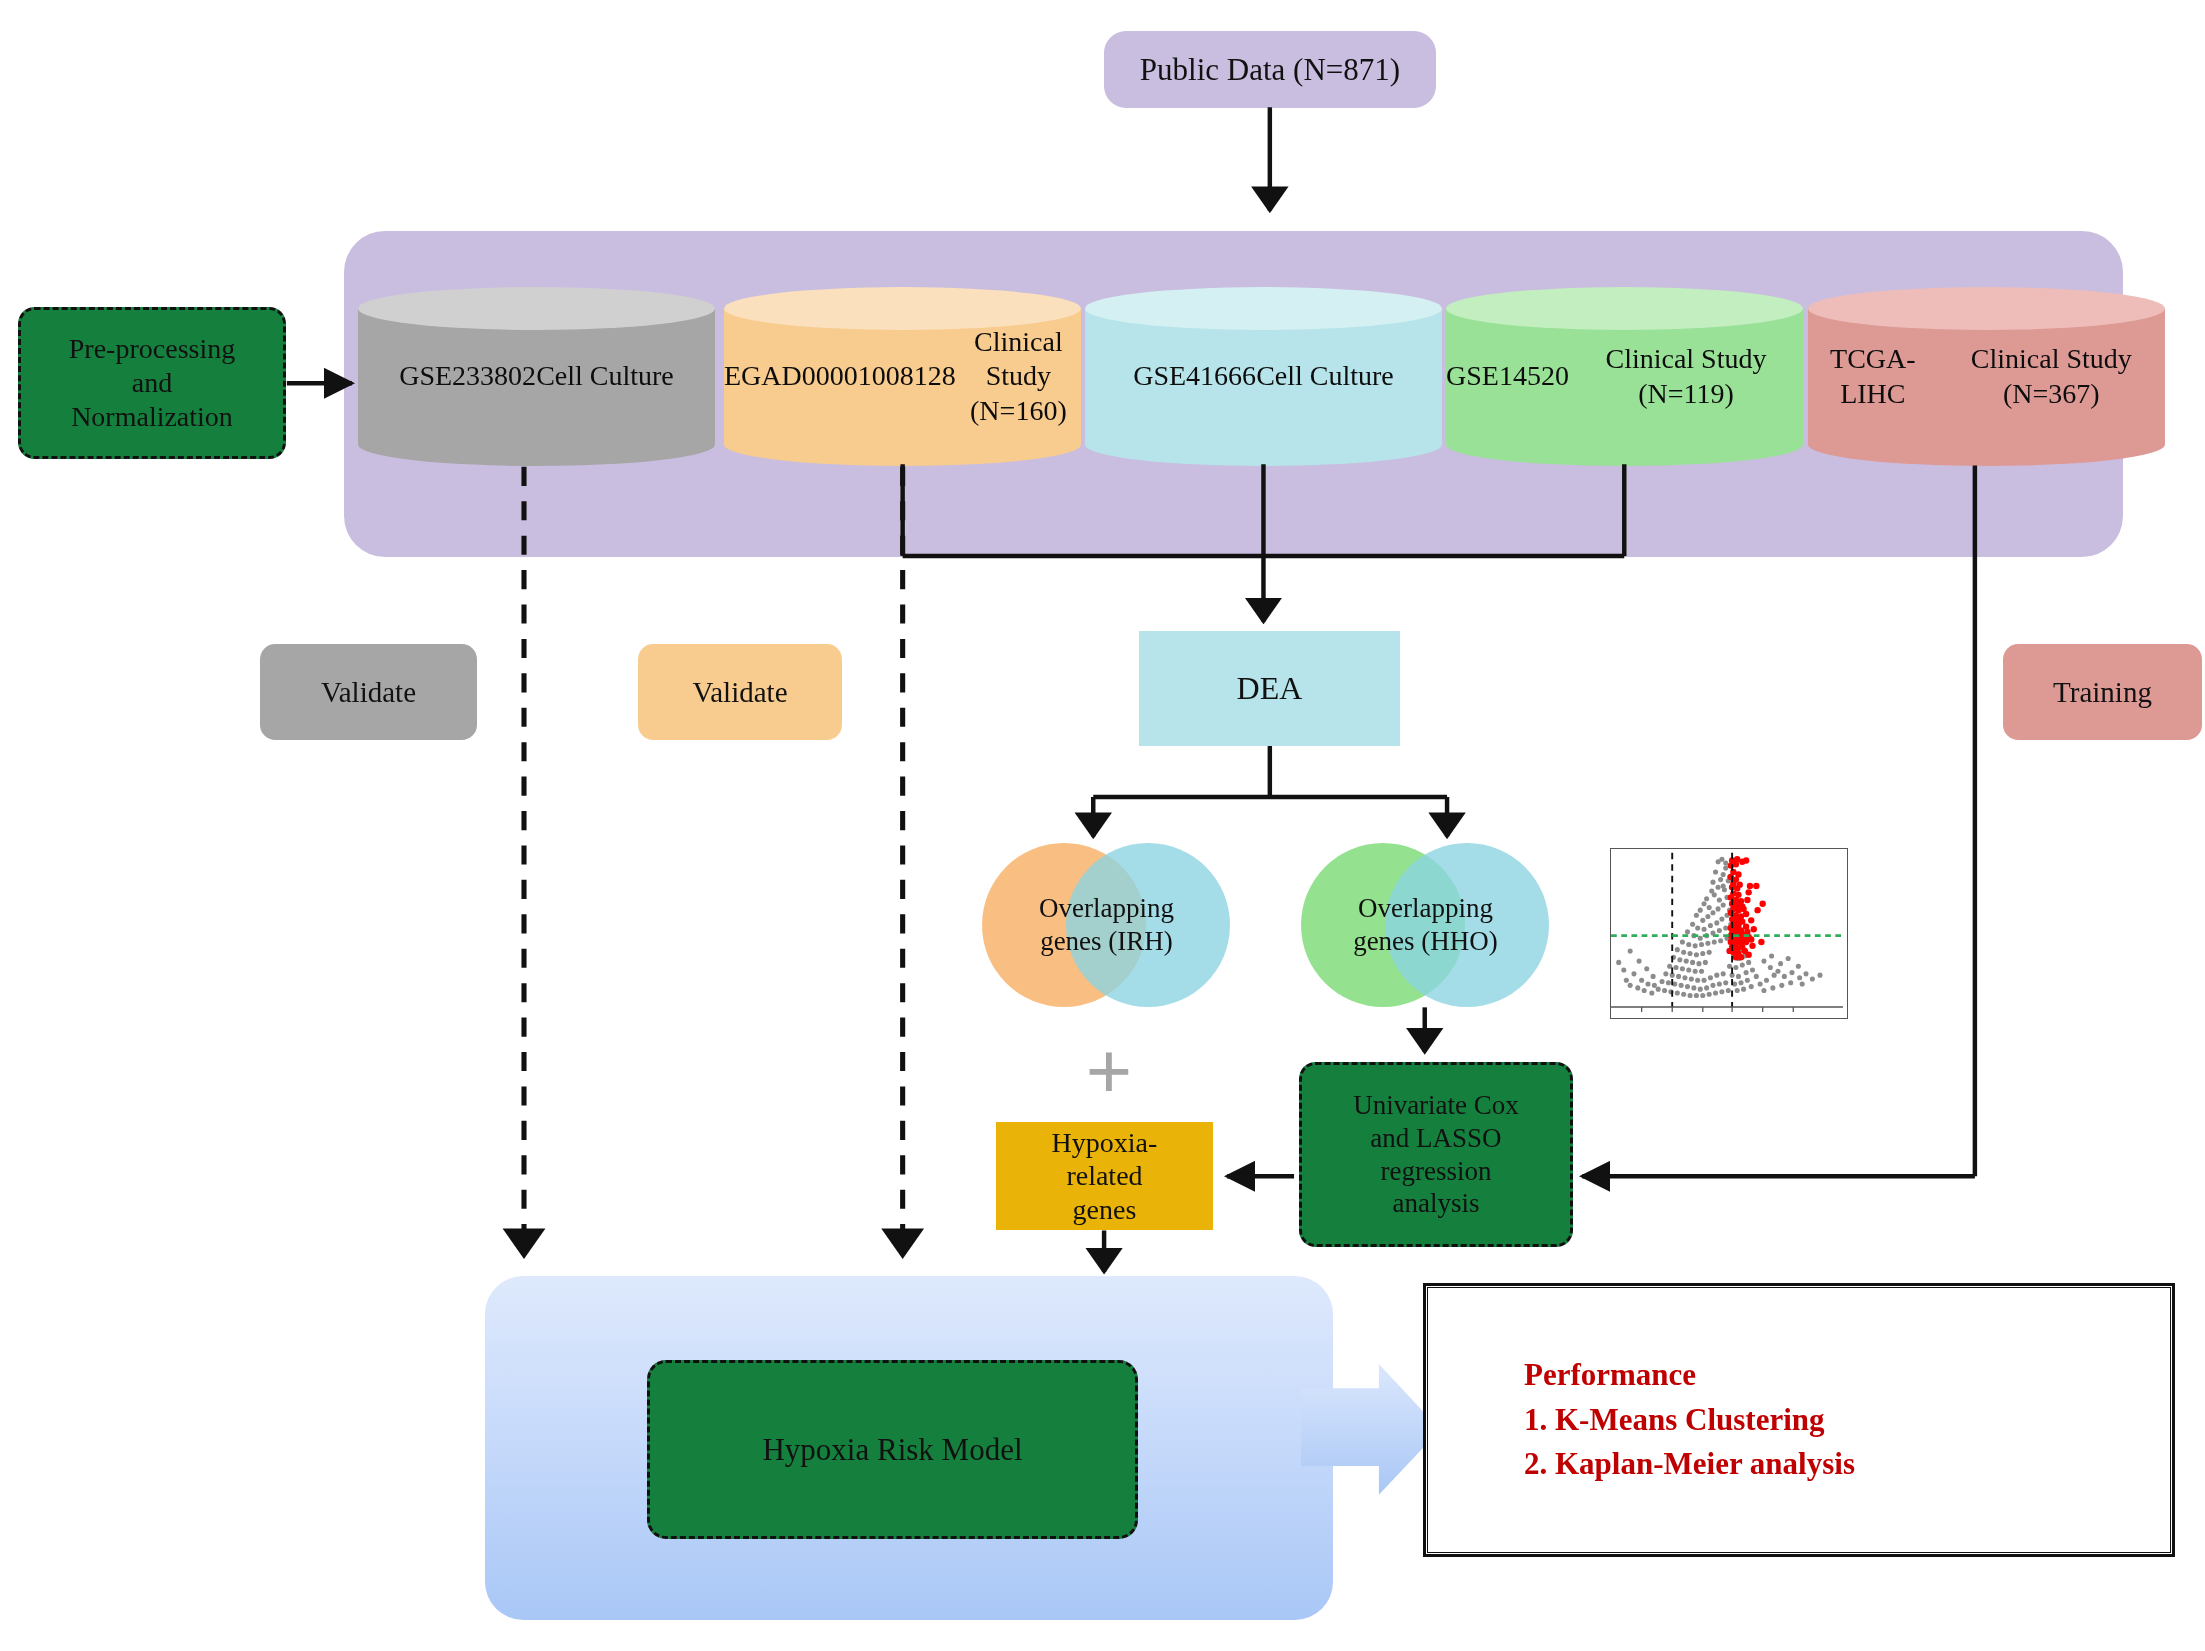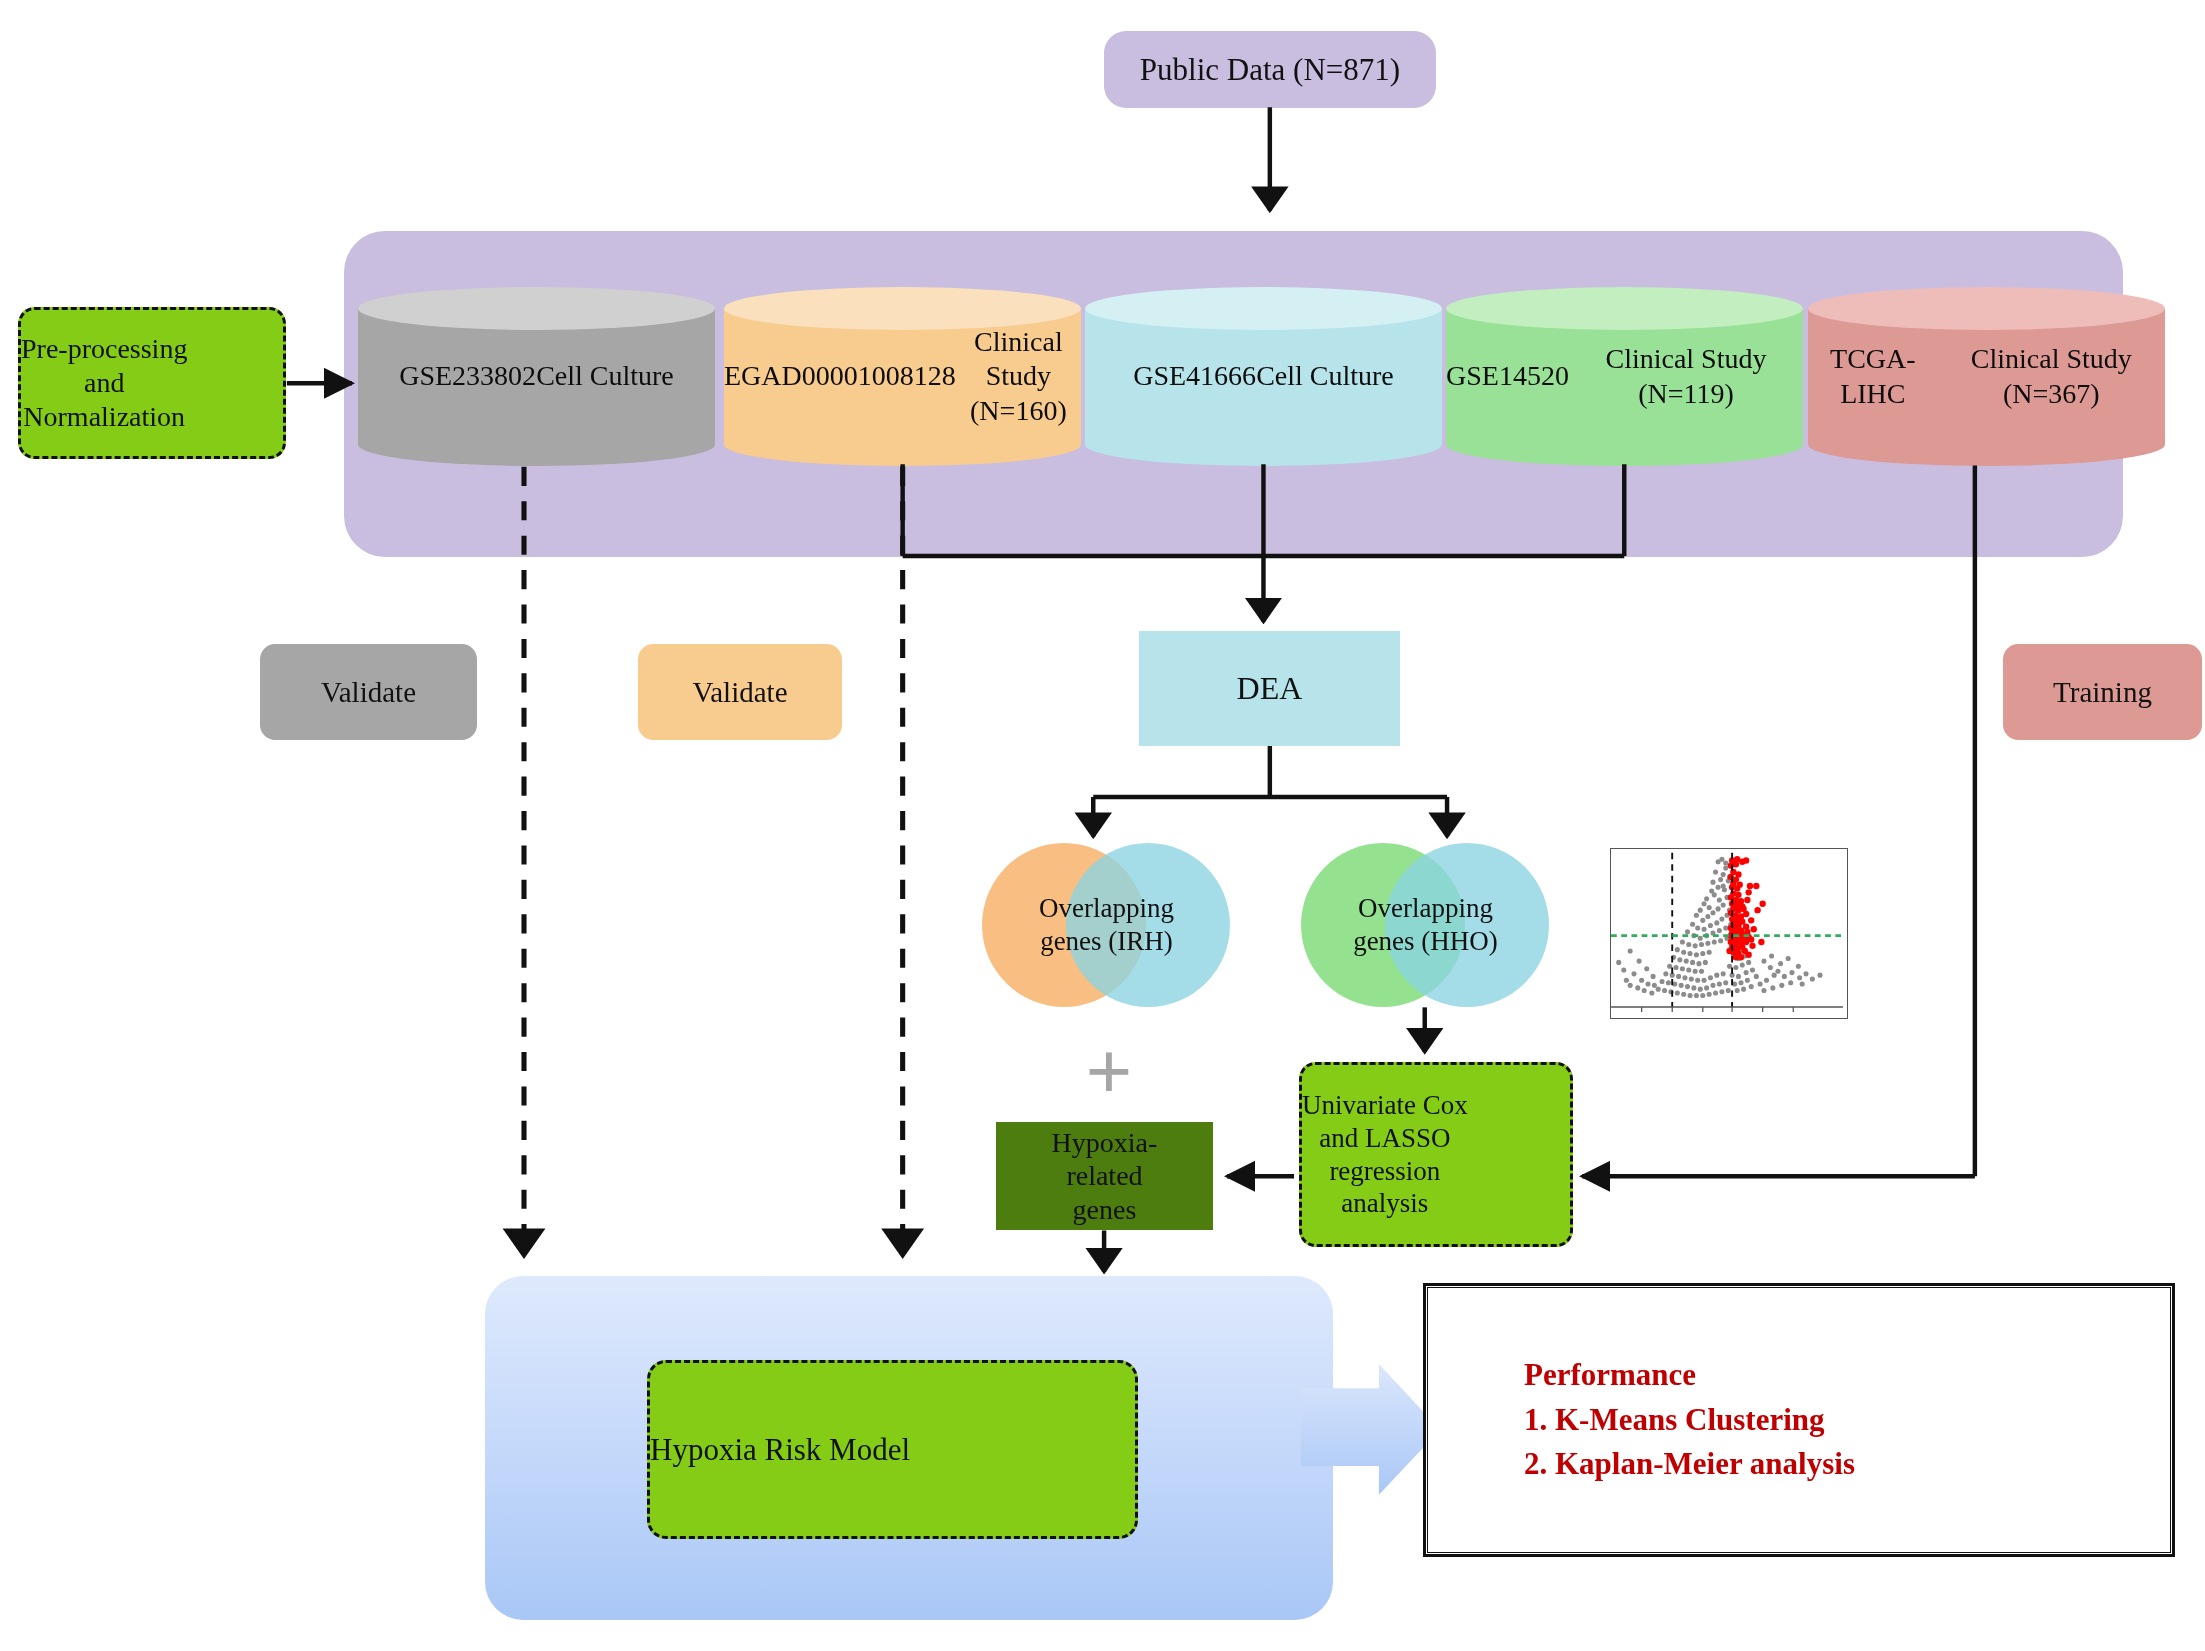--- a/index.html
+++ b/index.html
@@ -24,22 +24,22 @@
   .pill {
     border-radius:22px;
     display:flex; align-items:center; justify-content:center;
     text-align:center;
   }
 
   
   .dashed-box {
     border:3.2px dashed #111;
     border-radius:16.6px;
-    background:#84cc16;
-    display:flex; align-items:center; justify-content:flex-start;
+    background:#15803d;
+    display:flex; align-items:center; justify-content:center;
     text-align:center; line-height:1.22;font-family:Liberation Serif, serif;
   }
 
   
   .cyl { position:absolute; }
   .cyl .body {
     position:absolute; left:0; right:0; top:22px; bottom:22px;
   }
   .cyl .top {
     position:absolute; left:0; right:0; top:0; height:43px;
@@ -428,21 +428,21 @@
         <line x1="238" y1="248" x2="238" y2="256"></line>
           <line x1="286" y1="248" x2="286" y2="256"></line>
       </g>
     </svg>
   </div>
 
   <div class="abs ctr" style="left:1077px; top:1039px; width:64px; height:64px; color:#a6a6a6; font-size:83px; font-weight:bold; line-height:0.7;">
     <span>+</span>
   </div>
 
-  <div class="abs ctr" style="left:996px; top:1122px; width:217px; height:108px; background:#4d7c0f; font-size:28px; white-space:pre-line;">
+  <div class="abs ctr" style="left:996px; top:1122px; width:217px; height:108px; background:#eab308; font-size:28px; white-space:pre-line;">
     <span>Hypoxia-
 related
 genes</span>
   </div>
 
   <div class="abs dashed-box" style="left:1299px; top:1062px; width:274px; height:185px; font-size:27px; white-space:pre-line;">
     <span>Univariate Cox
 and LASSO
 regression
 analysis</span>

